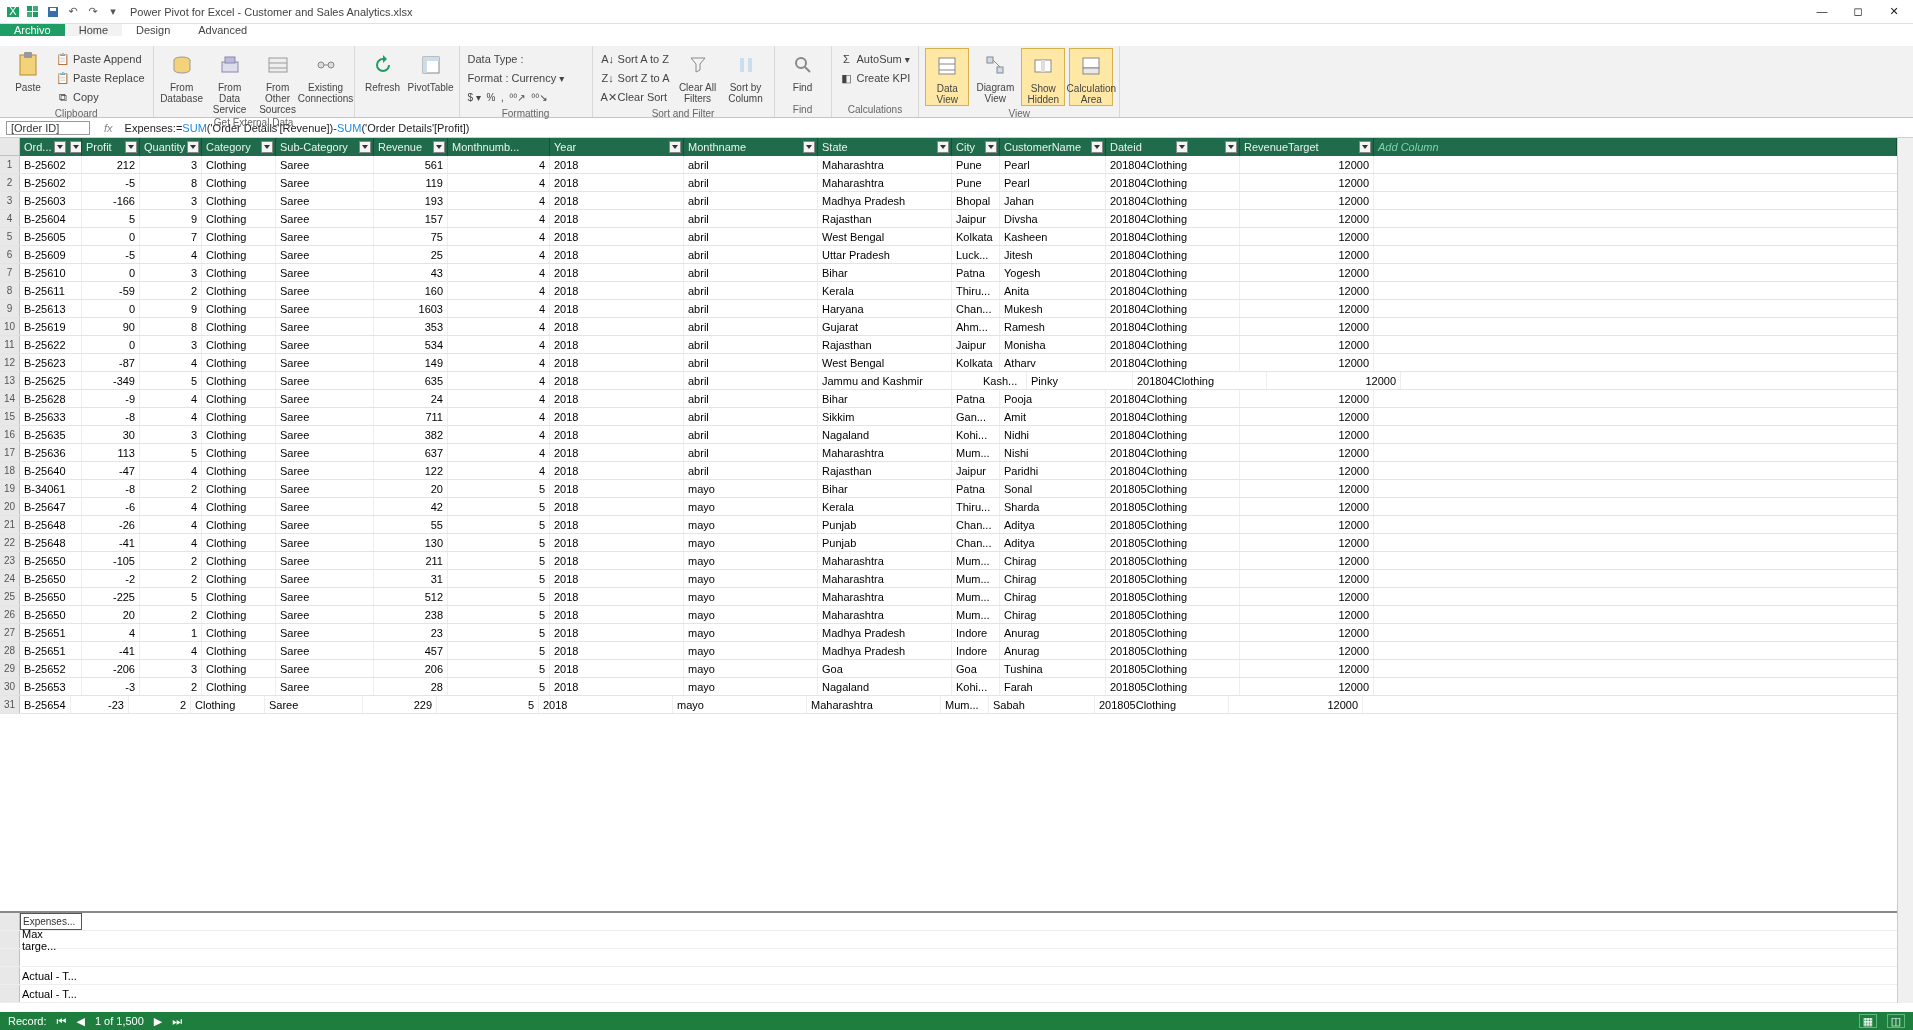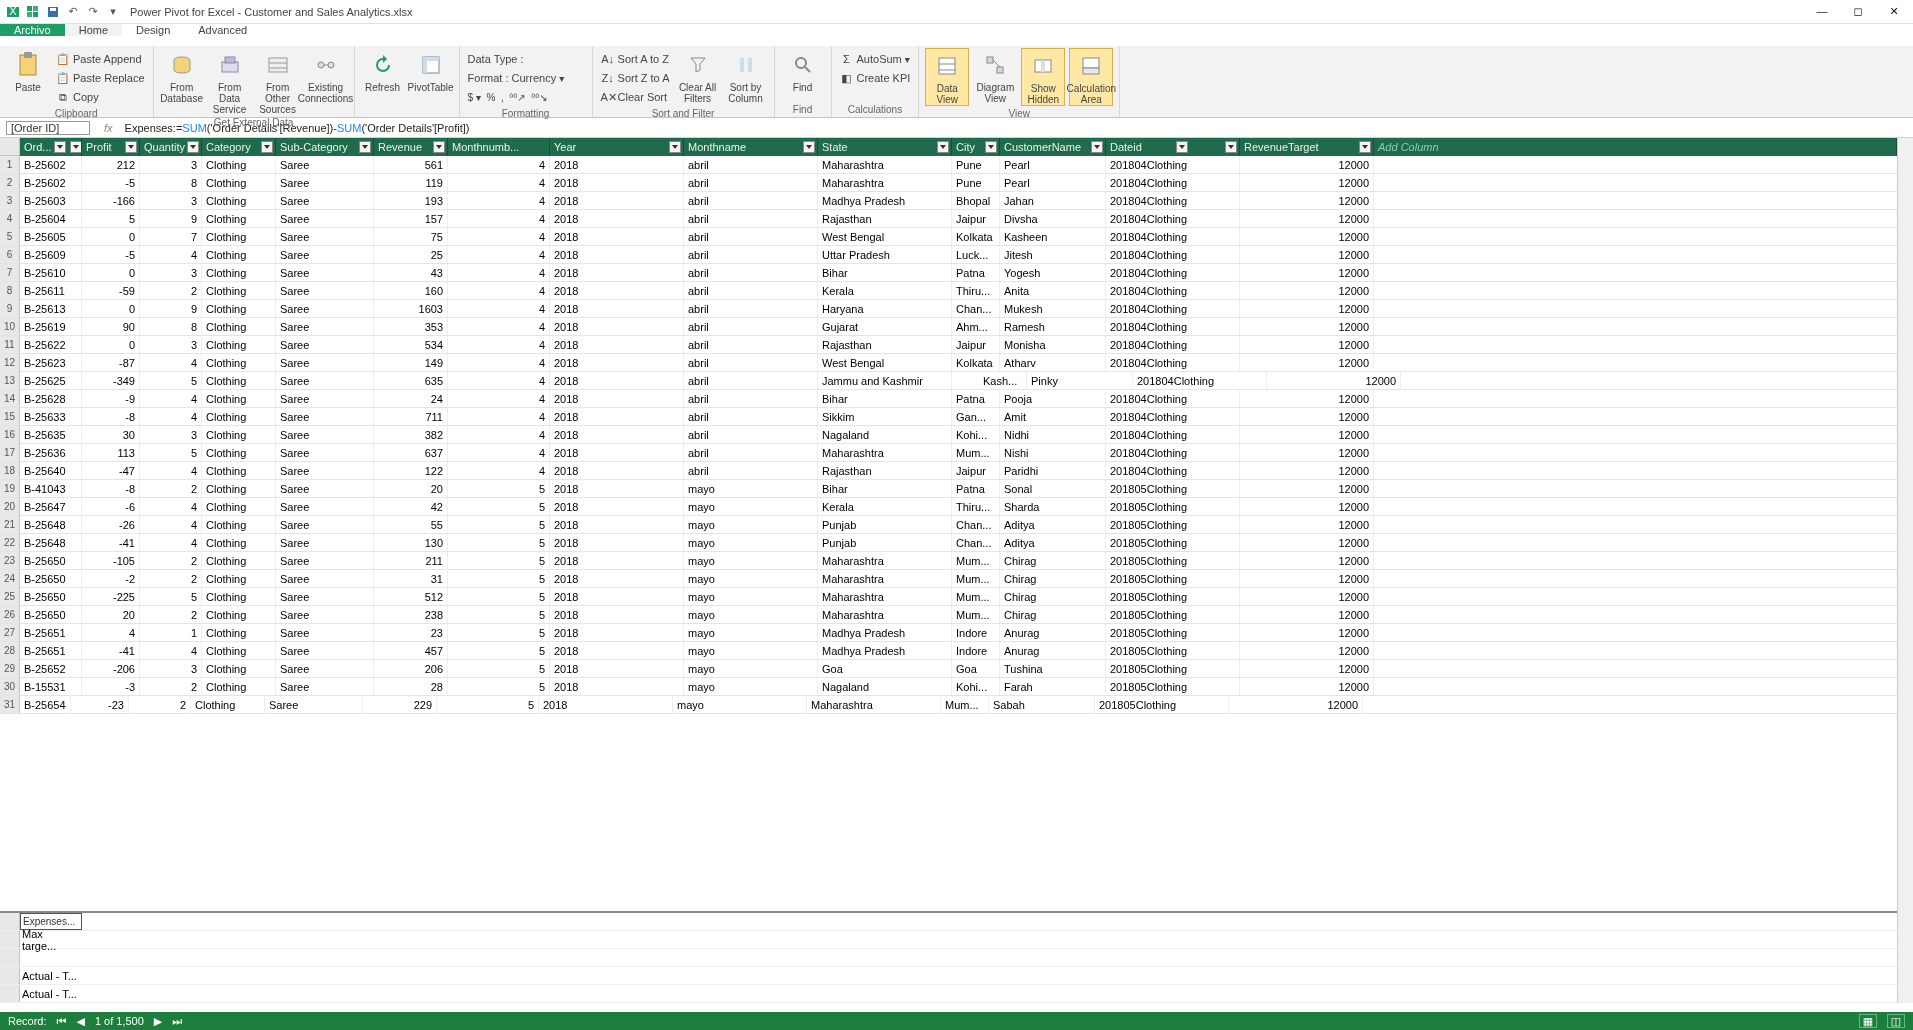--- a/index.html
+++ b/index.html
@@ -697,21 +697,21 @@
             <div class="cell" style="width: 134px;">2018</div>
             <div class="cell" style="width: 134px;">abril</div>
             <div class="cell" style="width: 134px;">Rajasthan</div>
             <div class="cell" style="width: 48px;">Jaipur</div>
             <div class="cell" style="width: 106px;">Paridhi</div>
             <div class="cell" style="width: 134px;">201804Clothing</div>
             <div class="cell num" style="width: 134px;">12000</div>
           </div>
           <div class="row">
             <div class="rowhdr">19</div>
-            <div class="cell" style="width: 62px;">B-41043</div>
+            <div class="cell" style="width: 62px;">B-34061</div>
             <div class="cell num" style="width: 58px;">-8</div>
             <div class="cell num" style="width: 62px;">2</div>
             <div class="cell" style="width: 74px;">Clothing</div>
             <div class="cell" style="width: 98px;">Saree</div>
             <div class="cell num" style="width: 74px;">20</div>
             <div class="cell num" style="width: 102px;">5</div>
             <div class="cell" style="width: 134px;">2018</div>
             <div class="cell" style="width: 134px;">mayo</div>
             <div class="cell" style="width: 134px;">Bihar</div>
             <div class="cell" style="width: 48px;">Patna</div>
@@ -884,21 +884,21 @@
             <div class="cell" style="width: 134px;">2018</div>
             <div class="cell" style="width: 134px;">mayo</div>
             <div class="cell" style="width: 134px;">Goa</div>
             <div class="cell" style="width: 48px;">Goa</div>
             <div class="cell" style="width: 106px;">Tushina</div>
             <div class="cell" style="width: 134px;">201805Clothing</div>
             <div class="cell num" style="width: 134px;">12000</div>
           </div>
           <div class="row">
             <div class="rowhdr">30</div>
-            <div class="cell" style="width: 62px;">B-15531</div>
+            <div class="cell" style="width: 62px;">B-25653</div>
             <div class="cell num" style="width: 58px;">-3</div>
             <div class="cell num" style="width: 62px;">2</div>
             <div class="cell" style="width: 74px;">Clothing</div>
             <div class="cell" style="width: 98px;">Saree</div>
             <div class="cell num" style="width: 74px;">28</div>
             <div class="cell num" style="width: 102px;">5</div>
             <div class="cell" style="width: 134px;">2018</div>
             <div class="cell" style="width: 134px;">mayo</div>
             <div class="cell" style="width: 134px;">Nagaland</div>
             <div class="cell" style="width: 48px;">Kohi...</div>

